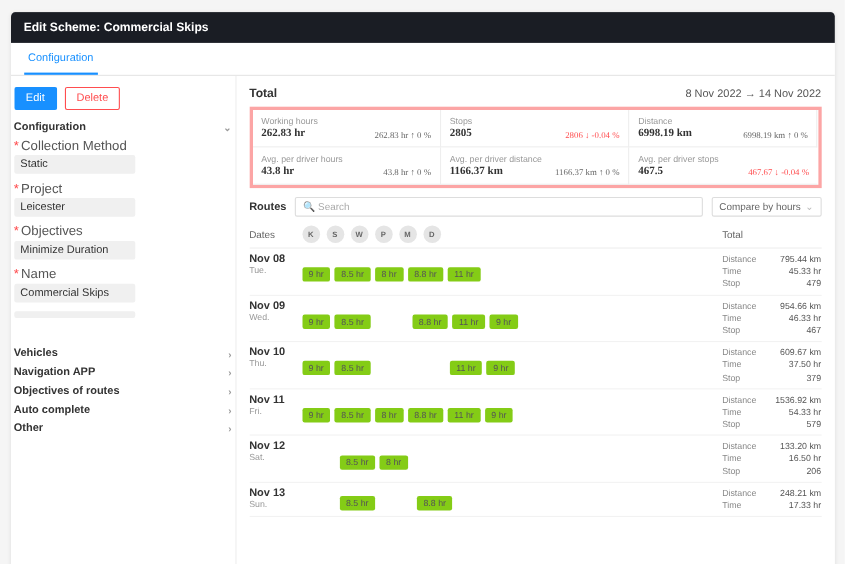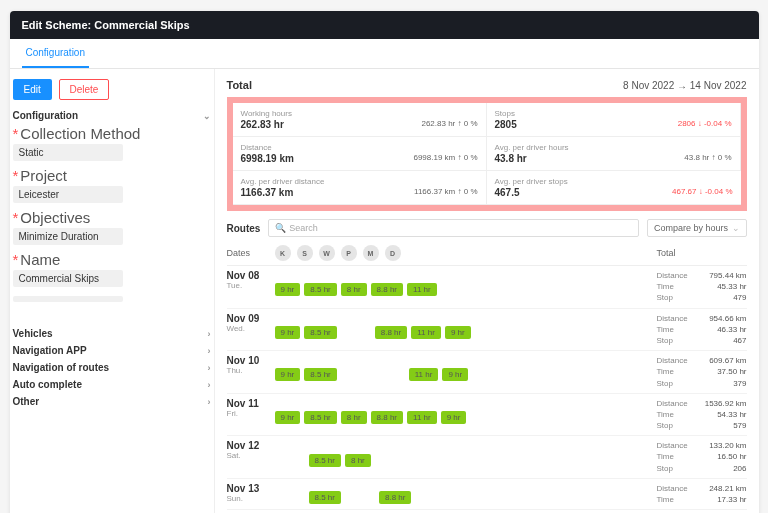--- a/index.html
+++ b/index.html
@@ -10,32 +10,32 @@
 .tab { display: inline-block; padding: 8px 4px; color: #1890ff; border-bottom: 2px solid #1890ff; font-size: 10px; cursor: pointer; }
 .body { display: flex; flex: 1; overflow: hidden; }
 .sidebar { width: 205px; border-right: 1px solid #eee; padding: 10px 3px; overflow-y: auto; }
 .btn-row { margin-bottom: 10px; }
 .btn { padding: 4px 10px; font-size: 10px; border-radius: 2px; cursor: pointer; border: 1px solid transparent; }
 .btn-primary { background: #1890ff; color: #fff; }
 .btn-danger { background: #fff; color: #ff4d4f; border: 1px solid #ff4d4f; margin-left: 4px; }
 .section-head { font-weight: 600; font-size: 10px; margin: 6px 0 4px; display: flex; justify-content: space-between; align-items: center; cursor: pointer; }
 .chev { color: #999; font-size: 9px; }
 .field { margin-bottom: 6px; }
-.field-label { font-size: 15px; color: #555; margin-bottom: 2px; display: block; }
+.field-label { font-size: 12px; color: #555; margin-bottom: 2px; display: block; }
 .field-label .req::before { content: "*"; color: #ff4d4f; margin-right: 2px; }
 .field-value { background: #f0f0f0; padding: 3px 6px; font-size: 10px; border-radius: 2px; display: inline-block; min-width: 110px; }
 .main { flex: 1; padding: 10px 12px; overflow-y: auto; }
 .top-row { display: flex; justify-content: space-between; align-items: center; margin-bottom: 6px; }
 .total-title { font-weight: 600; font-size: 11px; }
 .date-range { font-size: 10px; color: #555; }
-.metrics { display: grid; grid-template-columns: 1fr 1fr; border: 6px solid #fca5a5; }
+.metrics { display: grid; grid-template-columns: 1fr 1fr 1fr; border: 3px solid #fca5a5; }
 .metric { padding: 6px 8px; border-right: 1px solid #eee; border-bottom: 1px solid #eee; }
 .metric:last-child { border-right: none; }
 .metric-label { font-size: 8px; color: #999; margin-bottom: 1px; }
-.metric-row { display: flex; justify-content: space-between; align-items: flex-start; }
+.metric-row { display: flex; justify-content: space-between; align-items: flex-end; font-family: Liberation Serif, serif; }
 .metric-val { font-weight: 600; font-size: 10px; }
 .metric-trend { font-size: 8px; color: #666; }
 .trend-down { color: #ff4d4f; }
 .routes-row { display: flex; align-items: center; gap: 8px; margin-top: 8px; margin-bottom: 4px; }
 .routes-label { font-weight: 600; font-size: 10px; }
 .search { flex: 1; border: 1px solid #ddd; padding: 3px 6px; font-size: 9px; border-radius: 2px; color: #aaa; }
 .compare { border: 1px solid #ddd; padding: 3px 6px; font-size: 9px; border-radius: 2px; color: #666; display: flex; align-items: center; gap: 4px; cursor: pointer; }
 .thead { display: flex; align-items: center; padding: 4px 0; border-bottom: 1px solid #eee; }
 .col-dates { width: 48px; font-size: 9px; color: #666; font-weight: 500; }
 .col-chips { flex: 1; display: flex; gap: 6px; }
@@ -95,21 +95,21 @@
       <div style="height:12px"></div>
       <div class="section-head">
         <span>Vehicles</span>
         <span class="chev">›</span>
       </div>
       <div class="section-head">
         <span>Navigation APP</span>
         <span class="chev">›</span>
       </div>
       <div class="section-head">
-        <span>Navigation of routes</span>
+        <span>Objectives of routes</span>
         <span class="chev">›</span>
       </div>
       <div class="section-head">
         <span>Auto complete</span>
         <span class="chev">›</span>
       </div>
       <div class="section-head">
         <span>Other</span>
         <span class="chev">›</span>
       </div>

